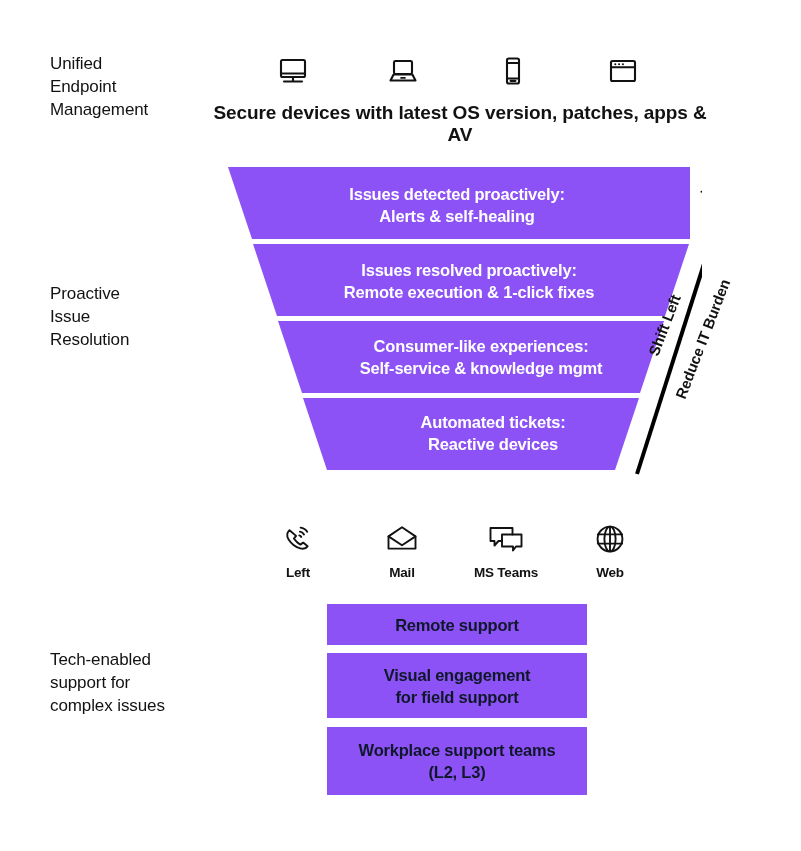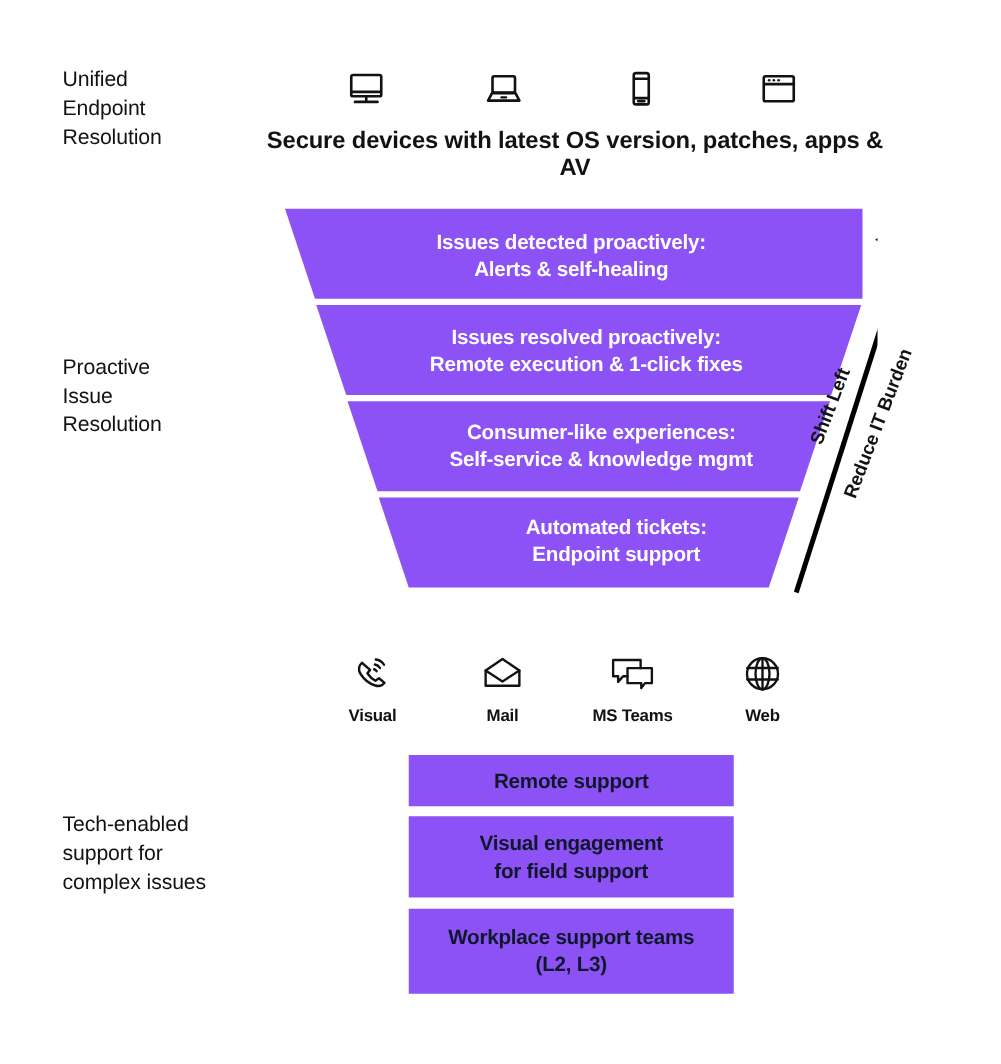--- a/index.html
+++ b/index.html
@@ -155,21 +155,21 @@
   #bar1 { top: 653px; height: 65px; }
   #bar2 { top: 727px; height: 68px; }
 </style>
 </head>
 <body>
 
 <div id="canvas">
 
   <div class="section-label" id="label-uem">Unified
 Endpoint
-Resolution</div>
+Management</div>
 
   <div id="device-row">
 
     <div class="dev-cell">
       <svg width="36" height="36" viewBox="0 0 36 36" fill="none" stroke="#121212" stroke-width="2.1" stroke-linecap="round" stroke-linejoin="round">
         <rect x="6" y="7" width="24" height="17" rx="1.5"></rect>
         <line x1="6.8" y1="20.5" x2="29.2" y2="20.5"></line>
         <line x1="18" y1="24" x2="18" y2="28"></line>
         <line x1="9" y1="28.5" x2="27" y2="28.5"></line>
       </svg>
@@ -223,21 +223,21 @@
       </g>
     </svg>
 
     <div class="funnel-text" id="ft0">Issues detected proactively:
 Alerts &amp; self-healing</div>
     <div class="funnel-text" id="ft1">Issues resolved proactively:
 Remote execution &amp; 1-click fixes</div>
     <div class="funnel-text" id="ft2">Consumer-like experiences:
 Self-service &amp; knowledge mgmt</div>
     <div class="funnel-text" id="ft3">Automated tickets:
-Endpoint support</div>
+Reactive devices</div>
   </div>
 
   <div class="arrow-label" id="arrow-label-left">Shift Left</div>
   <div class="arrow-label" id="arrow-label-right">Reduce IT Burden</div>
 
   <div class="section-label" id="label-tech">Tech-enabled
 support for
 complex issues</div>
 
   <div id="channel-row">
@@ -246,21 +246,21 @@
       <span class="ch-icon">
         <svg width="36" height="36" viewBox="0 0 36 36" fill="none" stroke="#121212" stroke-width="1.9" stroke-linecap="round" stroke-linejoin="round">
           <path d="M9.5 9.2 C7 11.7 6.6 15.3 8.6 18.4 C11.4 22.8 15.6 26 20.2 27.4
                    C23.2 28.3 26 27.4 27.6 25.3 L23.2 21.6 L20.3 23.6
                    C18.3 22.5 15.6 20.2 13.9 17.6 L16.1 14.9 Z"></path>
           <path d="M20.6 6.6 C23.4 6.9 25.8 8.5 27.2 10.8"></path>
           <path d="M19.9 10.6 C21.6 10.9 23.1 11.9 24 13.4"></path>
           <path d="M19.3 14.4 C20.2 14.6 20.9 15.2 21.3 16"></path>
         </svg>
       </span>
-      <span class="ch-label">Visual</span>
+      <span class="ch-label">Left</span>
     </div>
 
     <div class="channel">
       <span class="ch-icon">
         <svg width="38" height="36" viewBox="0 0 38 36" fill="none" stroke="#121212" stroke-width="1.9" stroke-linecap="round" stroke-linejoin="round">
           <path d="M5.5 15.4 L19 6.2 L32.5 15.4 L32.5 27.6 L5.5 27.6 Z"></path>
           <path d="M5.5 15.4 L19 24.2 L32.5 15.4"></path>
         </svg>
       </span>
       <span class="ch-label">Mail</span>

